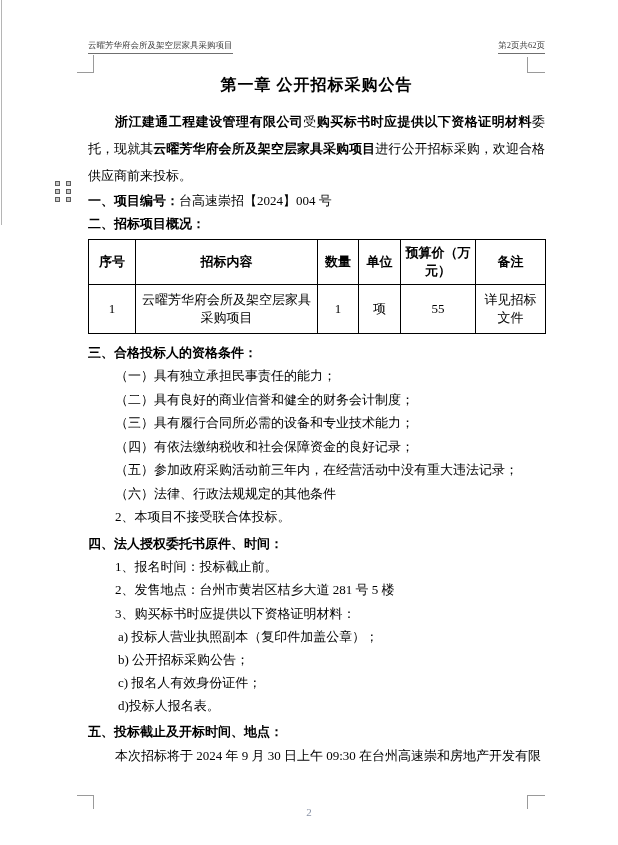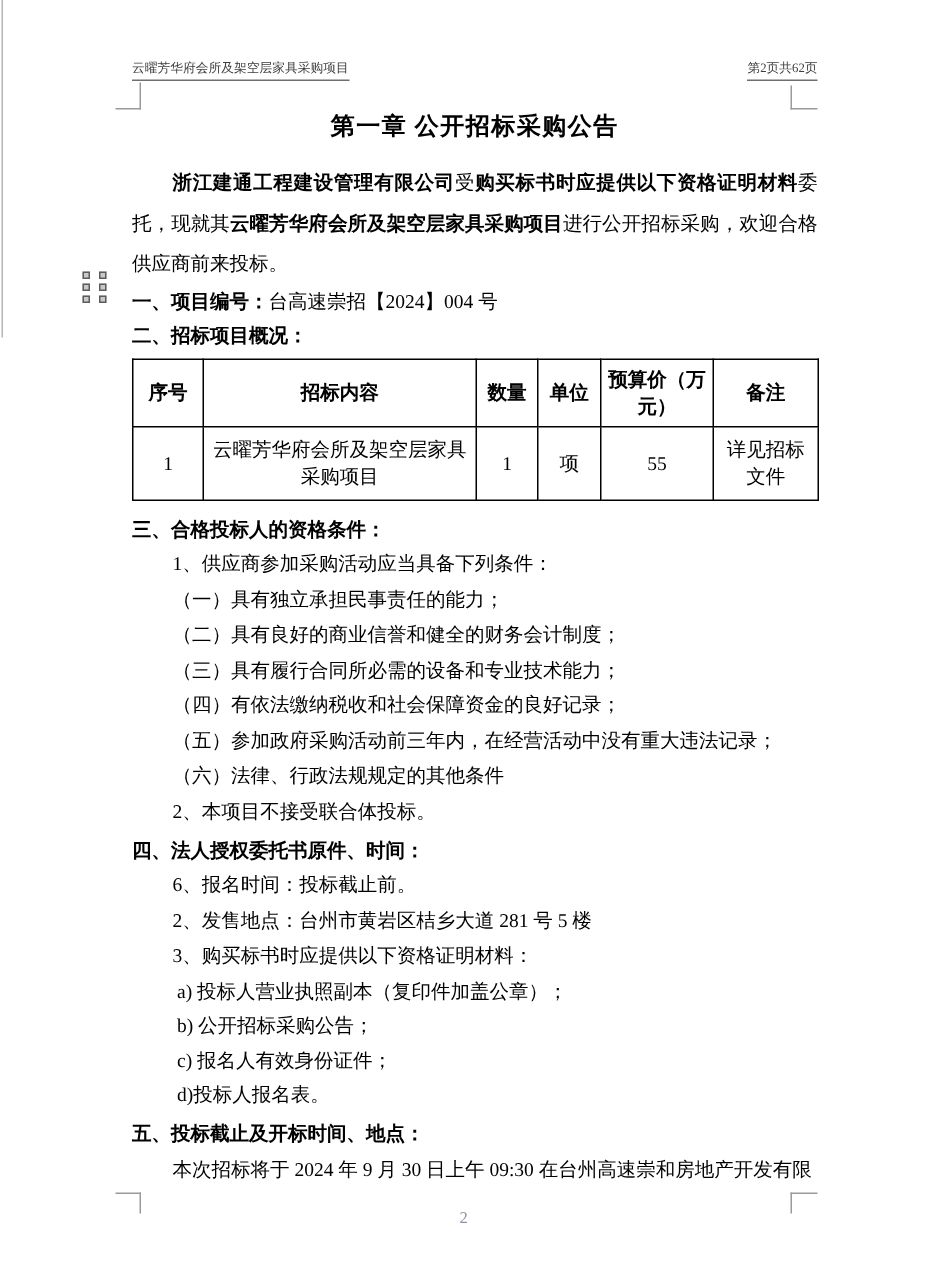--- a/index.html
+++ b/index.html
@@ -108,31 +108,30 @@
         <td>云曜芳华府会所及架空层家具采购项目</td>
         <td>1</td>
         <td>项</td>
         <td>55</td>
         <td>详见招标文件</td>
       </tr>
     </tbody>
   </table>
 
   <p class="sec-head">三、合格投标人的资格条件：</p>
-  <p class="item">1、供应商参加采购活动应当具备下列条件：</p>
   <p class="item">（一）具有独立承担民事责任的能力；</p>
   <p class="item">（二）具有良好的商业信誉和健全的财务会计制度；</p>
   <p class="item">（三）具有履行合同所必需的设备和专业技术能力；</p>
   <p class="item">（四）有依法缴纳税收和社会保障资金的良好记录；</p>
   <p class="item">（五）参加政府采购活动前三年内，在经营活动中没有重大违法记录；</p>
   <p class="item">（六）法律、行政法规规定的其他条件</p>
   <p class="item">2、本项目不接受联合体投标。</p>
 
   <p class="sec-head mt3">四、法人授权委托书原件、时间：</p>
-  <p class="item">6、报名时间：投标截止前。</p>
+  <p class="item">1、报名时间：投标截止前。</p>
   <p class="item">2、发售地点：台州市黄岩区桔乡大道 281 号 5 楼</p>
   <p class="item">3、购买标书时应提供以下资格证明材料：</p>
   <p class="item-letter">a) 投标人营业执照副本（复印件加盖公章）；</p>
   <p class="item-letter">b) 公开招标采购公告；</p>
   <p class="item-letter">c) 报名人有效身份证件；</p>
   <p class="item-letter">d)投标人报名表。</p>
 
   <p class="sec-head mt3">五、投标截止及开标时间、地点：</p>
   <p class="sec5-body">本次招标将于 2024 年 9 月 30 日上午 09:30 在台州高速崇和房地产开发有限</p>
 

